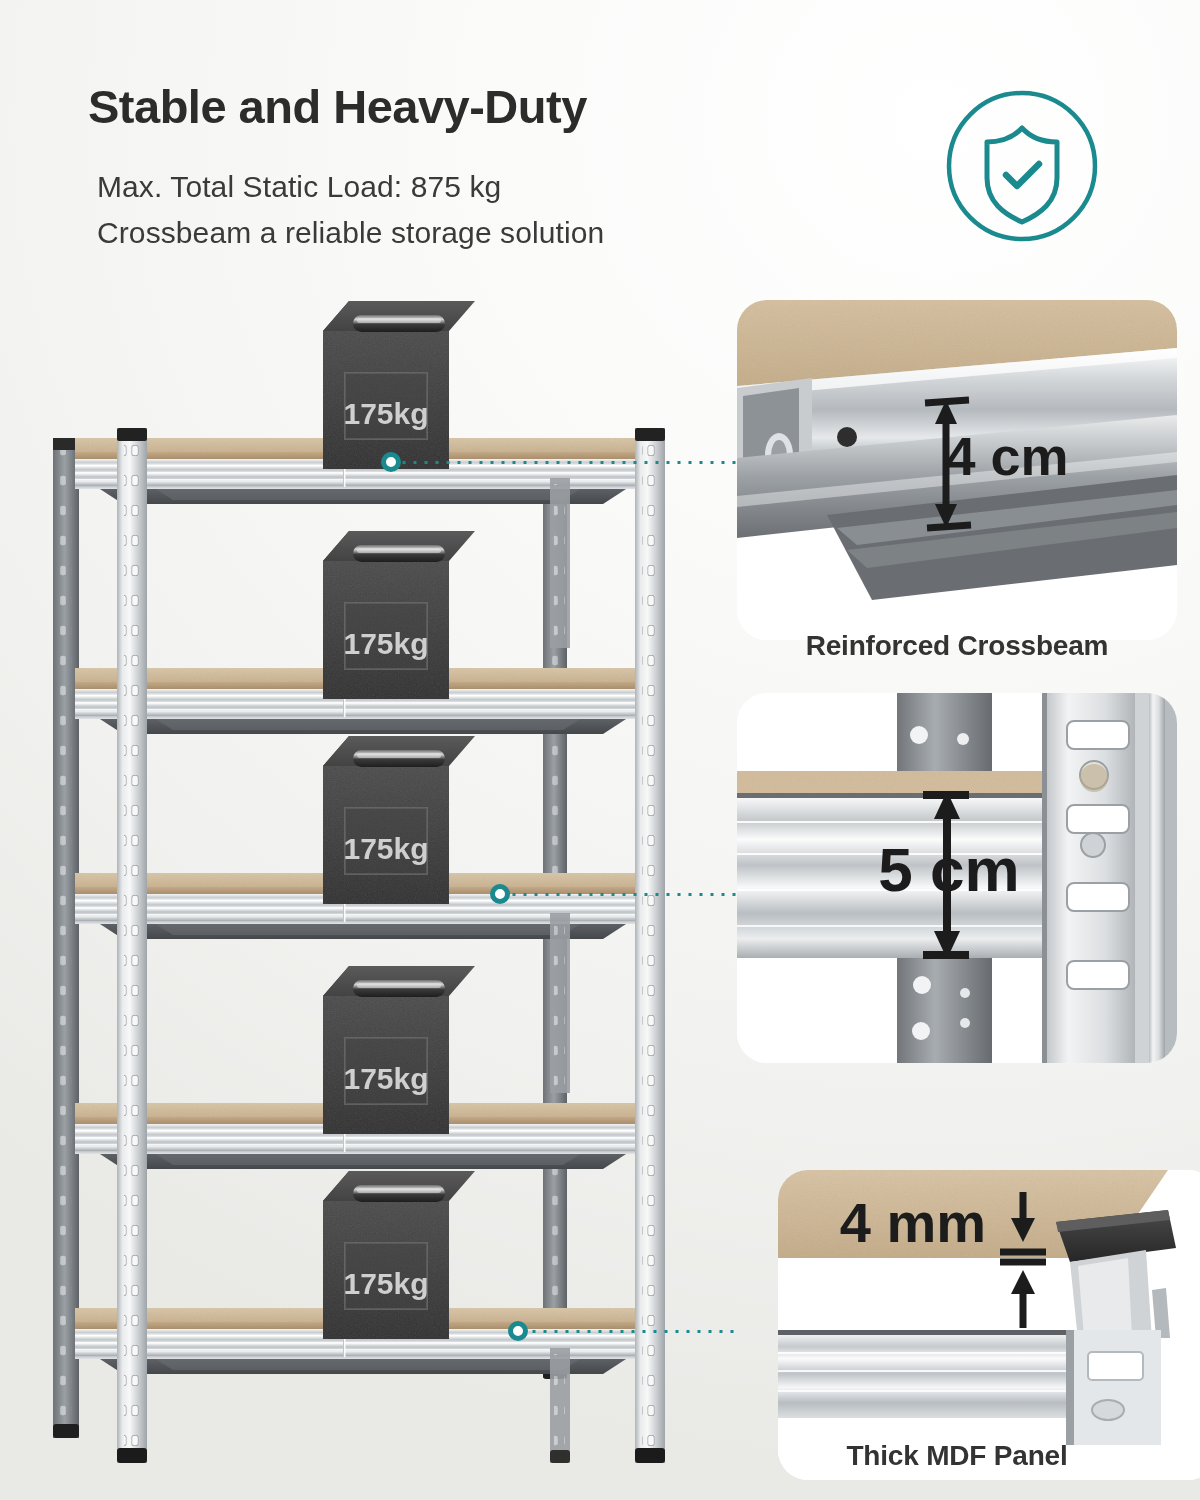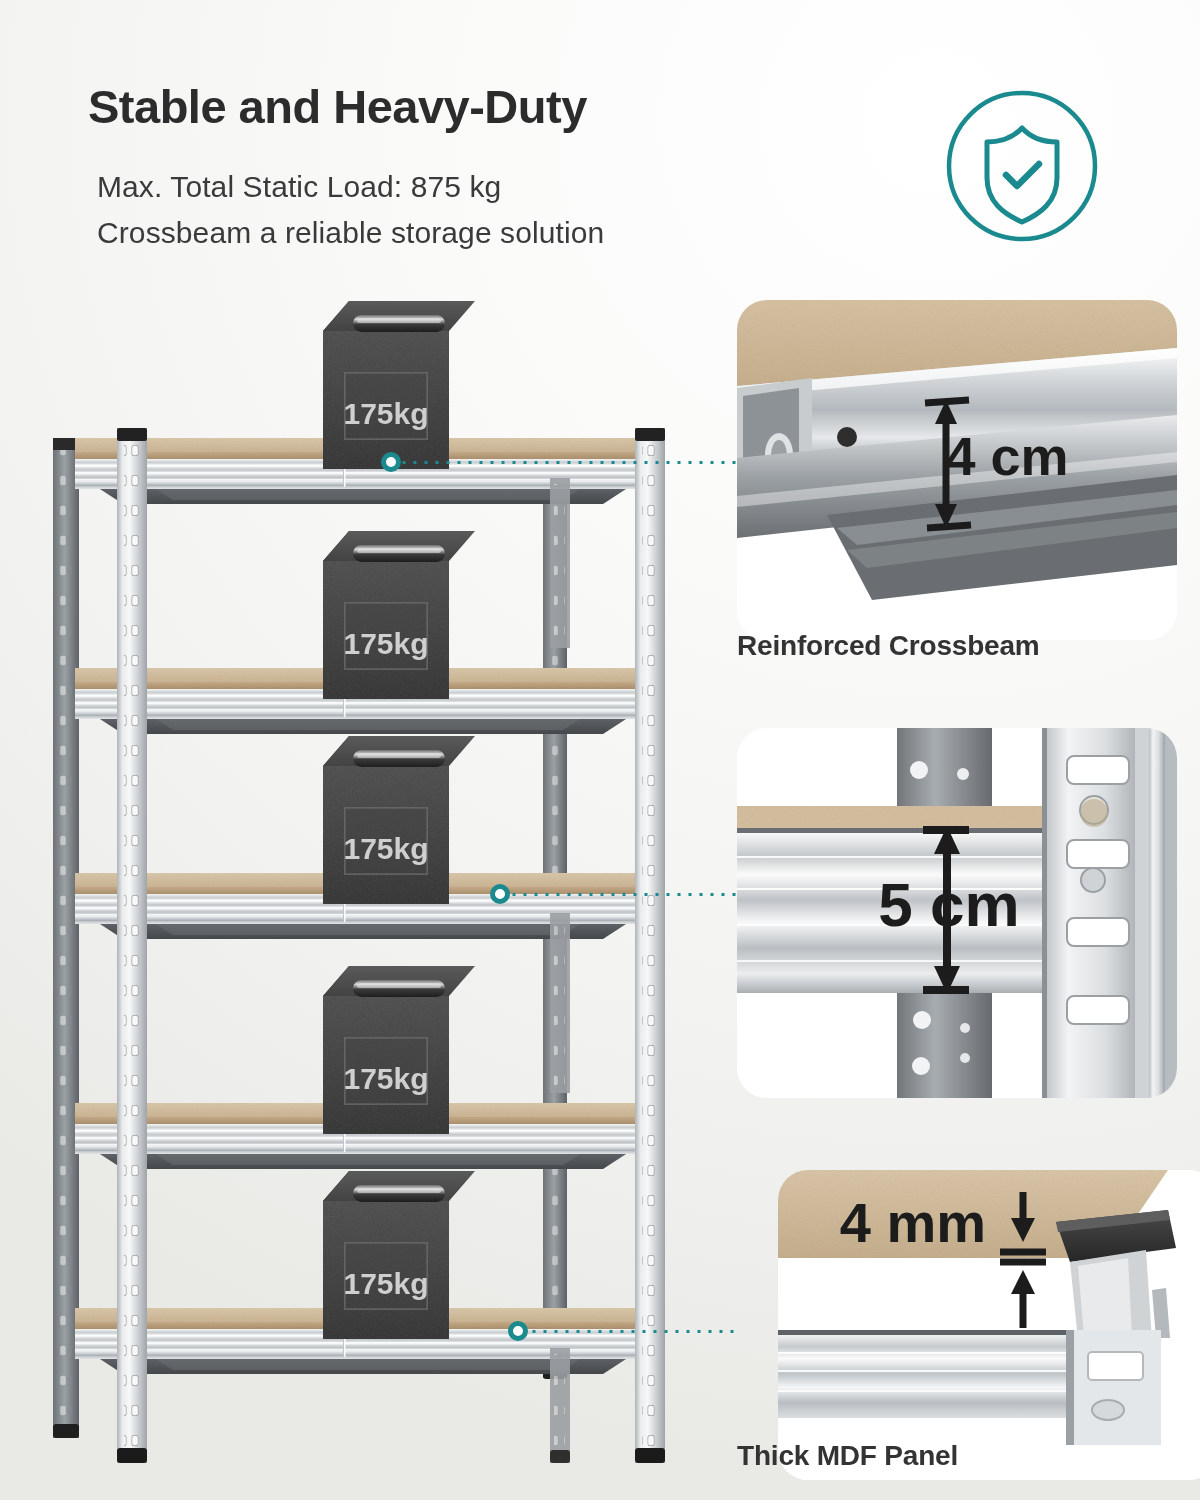--- a/index.html
+++ b/index.html
@@ -40,26 +40,26 @@
     position:absolute;width:20px;height:20px;border-radius:50%;
     background:#ffffff;border:5px solid #1a8a8f;box-sizing:border-box;
   }
 
   
   .card{
     position:absolute;left:737px;width:440px;
     border-radius:30px;overflow:hidden;background:#ffffff;
   }
   .card-label{
-    position:absolute;left:737px;width:440px;text-align:left;
+    position:absolute;left:737px;width:440px;text-align:center;
     font-size:28px;font-weight:600;color:#333333;letter-spacing:-0.2px;
   }
   .c1{top:292px;height:340px;margin-top:8px;}
   .l1{top:630px;}
-  .c2{top:728px;height:370px;}
+  .c2{top:693px;height:370px;}
   .l2{top:1073px;}
   .c3{top:1170px;height:310px;margin-left:41px;}
   .l3{top:1440px;}
 
   
   #rack{position:absolute;left:45px;top:288px;width:680px;height:1185px;}
 </style>
 </head>
 <body>
 

